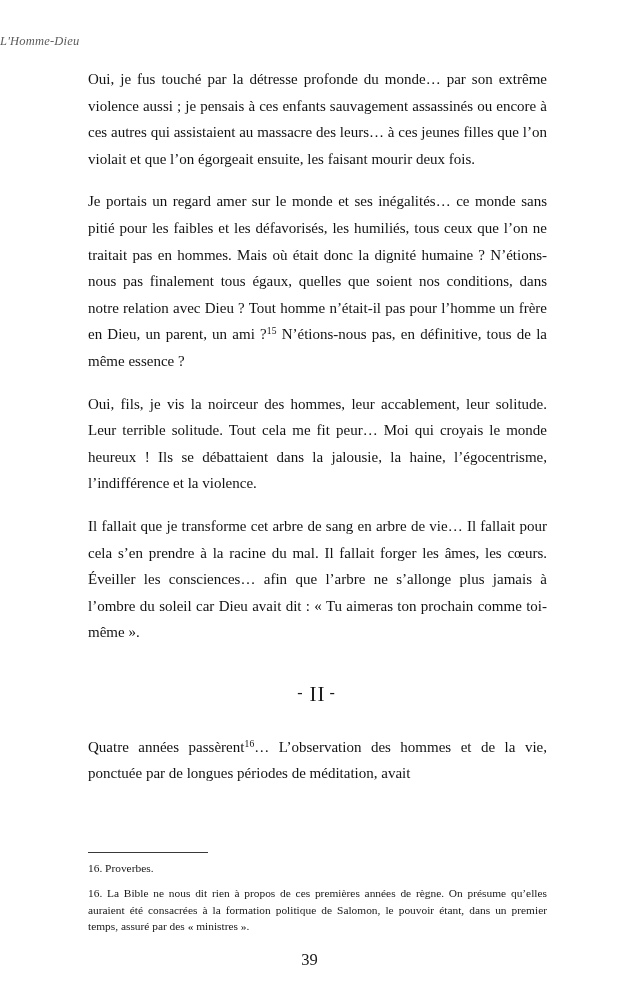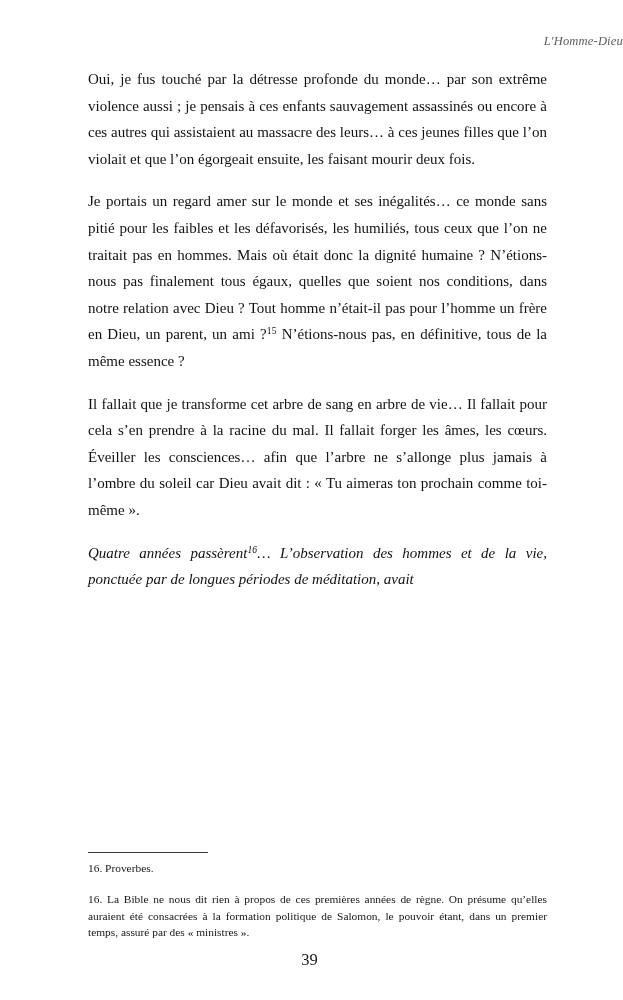--- a/index.html
+++ b/index.html
@@ -18,21 +18,21 @@
 
   .page {
     position: absolute;
     inset: 0;
     display: flex;
     flex-direction: column;
   }
 
   
   .running-header {
-    text-align: right;
+    text-align: left;
     font-style: italic;
     font-size: 12.5px;
     color: #5b5b5b;
     letter-spacing: 0.2px;
     margin-top: 33px;
     margin-bottom: 0;
     height: 16px;
     line-height: 16px;
   }
 
@@ -47,21 +47,21 @@
 
   p.para {
     margin: 0 0 16px 0;
     text-align: justify;
     text-justify: inter-word;
     font-size: 15px;
     line-height: 26.6px;
     hyphens: none;
     text-indent: 0;
   }
-  p.para:last-child { margin-bottom: 0; font-style: italic; }
+  p.para:last-child { margin-bottom: 0; }
 
   sup.fn-ref {
     font-size: 0.64em;
     vertical-align: 0.52em;
     line-height: 0;
     margin-left: 0.2px;
   }
 
   
   .section-divider {
@@ -98,21 +98,21 @@
     margin: 0 0 7px 0;
   }
   p.footnote {
     margin: 0 0 0 0;
     font-size: 11.4px;
     line-height: 16.4px;
     text-align: justify;
     text-justify: inter-word;
     color: #161616;
   }
-  p.footnote + p.footnote { margin-top: 15px; }
+  p.footnote + p.footnote { margin-top: 9px; }
 
   
   .folio {
     position: absolute;
     left: 0;
     right: 4px;
     top: 950px;
     text-align: center;
     font-size: 16.5px;
     color: #1a1a1a;
@@ -122,22 +122,26 @@
 <body>
 
 <div class="page">
 
   <div class="running-header">L'Homme-Dieu</div>
 
   <div class="text-block">
 
     <p class="para" id="para-1">Oui, je fus touché par la détresse profonde du monde… par son extrême violence aussi ; je pensais à ces enfants sauvagement assassinés ou encore à ces autres qui assistaient au massacre des leurs… à ces jeunes filles que l’on violait et que l’on égorgeait ensuite, les faisant mourir deux fois.</p>
     <p class="para" id="para-2">Je portais un regard amer sur le monde et ses inégalités… ce monde sans pitié pour les faibles et les défavorisés, les humiliés, tous ceux que l’on ne traitait pas en hommes. Mais où était donc la dignité humaine ? N’étions-nous pas finalement tous égaux, quelles que soient nos conditions, dans notre relation avec Dieu ? Tout homme n’était-il pas pour l’homme un frère en Dieu, un parent, un ami ?<sup class="fn-ref">15</sup> N’étions-nous pas, en définitive, tous de la même essence ?</p>
+    <p class="para" id="para-4">Oui, fils, je vis la noirceur des hommes, leur accablement, leur solitude. Leur terrible solitude. Tout cela me fit peur… Moi qui croyais le monde heureux ! Ils se débattaient dans la jalousie, la haine, l’égocentrisme, l’indifférence et la violence.</p>
     <p class="para" id="para-5">Il fallait que je transforme cet arbre de sang en arbre de vie… Il fallait pour cela s’en prendre à la racine du mal. Il fallait forger les âmes, les cœurs. Éveiller les consciences… afin que l’arbre ne s’allonge plus jamais à l’ombre du soleil car Dieu avait dit : « Tu aimeras ton prochain comme toi-même ».</p>
 
+    <div class="section-divider">
+      <span class="dash">-</span><span class="numeral">II</span><span class="dash">-</span>
+    </div>
 
     <p class="para" id="para-6">Quatre années passèrent<sup class="fn-ref">16</sup>… L’observation des hommes et de la vie, ponctuée par de longues périodes de méditation, avait</p>
 
   </div>
 
   <div class="footnote-area">
     <div class="footnote-rule"></div>
     <p class="footnote">16. Proverbes.</p>
     <p class="footnote">16. La Bible ne nous dit rien à propos de ces premières années de règne. On présume qu’elles auraient été consacrées à la formation politique de Salomon, le pouvoir étant, dans un premier temps, assuré par des « ministres ».</p>
   </div>

